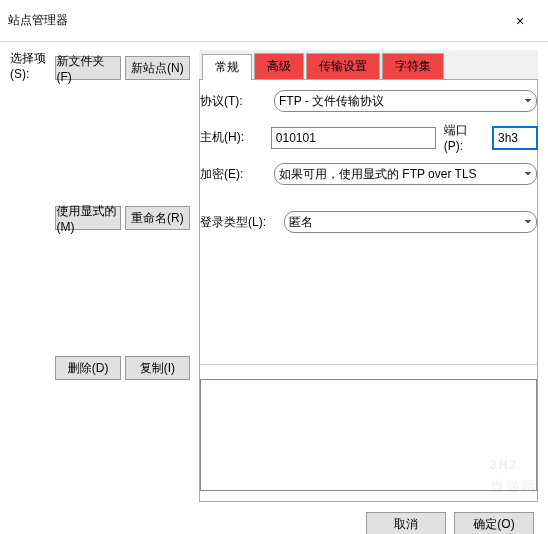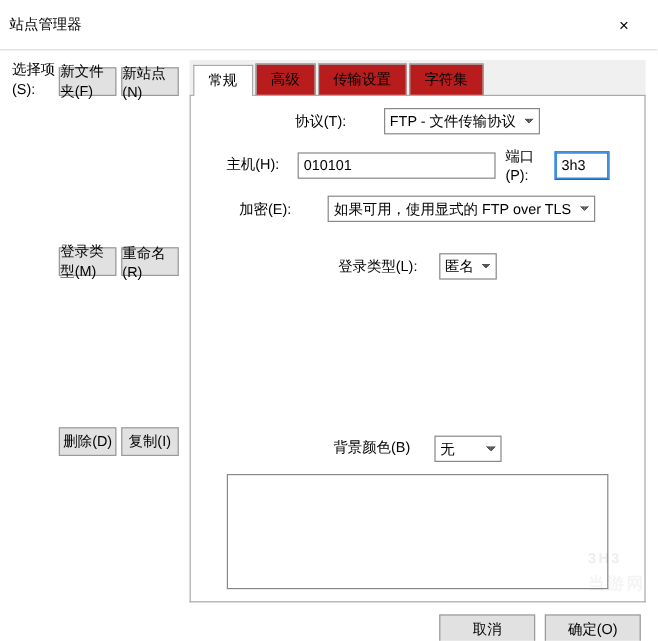--- a/index.html
+++ b/index.html
@@ -12,27 +12,27 @@
 .left-label{margin-bottom:4px;}
 .tree{flex:1;border:1px solid #888;background:#fff;padding:4px;overflow:auto;}
 .tree-item{display:flex;align-items:center;padding:1px 0;white-space:nowrap;}
 .tree-item.child{padding-left:18px;}
 .folder-ico{width:14px;height:12px;background:#f6c96b;border:1px solid #d4a23c;margin-right:4px;}
 .site-ico{width:12px;height:14px;background:linear-gradient(#8fbf8f,#5a9a5a);border:1px solid #4a7a4a;margin-right:4px;}
 .btn-grid{display:grid;grid-template-columns:1fr 1fr;gap:4px;margin-top:6px;}
 .btn{background:#e1e1e1;border:1px solid #999;height:24px;display:flex;align-items:center;justify-content:center;cursor:pointer;}
 .right{flex:1;margin-left:9px;display:flex;flex-direction:column;}
 .tabs{display:flex;border-bottom:1px solid #aaa;background:#f0f0f0;padding:3px 3px 0 3px;}
-.tab{padding:4px 12px;border:1px solid #aaa;border-bottom:none;background:#b91c1c;margin-right:2px;cursor:pointer;}
+.tab{padding:4px 12px;border:1px solid #aaa;border-bottom:none;background:#ef4444;margin-right:2px;cursor:pointer;}
 .tab.active{background:#fff;position:relative;top:1px;}
-.panel{border:1px solid #aaa;border-top:none;flex:1;background:#fff;padding:10px 30px;display:flex;flex-direction:column;gap:10px;align-items:center;}
+.panel{border:1px solid #aaa;border-top:none;flex:1;background:#fff;padding:10px 0;display:flex;flex-direction:column;gap:10px;}
 .row{display:flex;align-items:center;gap:8px;}
 .lbl{width:66px;}
 select,input[type=text],textarea{border:1px solid #888;background:#fff;padding:2px 4px;font-size:12px;height:22px;}
-select{appearance:none;padding-right:18px;background-image:linear-gradient(45deg,transparent 50%,#555 50%),linear-gradient(-45deg,transparent 50%,#555 50%);background-position:right 8px center,right 4px center;background-size:4px 4px,4px 4px;background-repeat:no-repeat;}
+select{appearance:none;padding-right:18px;background-image:linear-gradient(45deg,transparent 50%,#555 50%),linear-gradient(-45deg,transparent 50%,#555 50%);background-position:right 8px center,right 4px center;background-size:4px 4px,4px 4px;background-repeat:no-repeat;border-radius:10px;}
 .wide{flex:1;}
 .divider{border-top:1px solid #ccc;margin:4px 0;height:1px;}
 .notes{flex:1;width:100%;resize:none;height:70px;}
 .footer{display:flex;justify-content:flex-end;gap:8px;padding:10px 14px;}
 .footer .btn{width:80px;}
 .footer .primary{border:2px solid #0a6fd8;background:#fff;}
 .port-in.focused{border:1px solid #0a6fd8;outline:1px solid #0a6fd8;}
 .watermark{position:absolute;right:10px;bottom:38px;opacity:.10;font-size:36px;font-weight:bold;color:#555;letter-spacing:2px;pointer-events:none;}
 .watermark small{font-size:14px;display:block;text-align:center;opacity:.6;}
 </style>
@@ -43,21 +43,21 @@
   <span class="title">站点管理器</span>
   <span class="close">×</span>
 </div>
 
 <div class="content">
   <div class="left">
     <div class="left-label">选择项(S):</div>
     <div class="btn-grid">
       <div class="btn">新文件夹(F)</div>
       <div class="btn">新站点(N)</div>
-      <div class="btn">登录类型(M)</div>
+      <div class="btn">使用显式的(M)</div>
       <div class="btn">重命名(R)</div>
       <div class="btn">删除(D)</div>
       <div class="btn">复制(I)</div>
     </div>
   </div>
 
   <div class="right">
     <div class="tabs">
       <div class="tab active">常规</div>
       <div class="tab">高级</div>
@@ -79,24 +79,20 @@
         <span class="lbl">加密(E):</span>
         <select class="wide"><option>如果可用，使用显式的 FTP over TLS</option></select>
       </div>
       <div style="height:6px"></div>
       <div class="row">
         <span class="lbl" style="width:76px">登录类型(L):</span>
         <select class="wide"><option>匿名</option></select>
       </div>
       <div style="flex:1"></div>
       <div class="divider"></div>
-      <div class="row">
-        <span style="width:76px">背景颜色(B)</span>
-        <select style="width:56px"><option>无</option></select>
-      </div>
       <textarea class="notes" style=""></textarea>
     </div>
   </div>
 </div>
 
 <div class="footer">
   <div class="btn">取消</div>
   <div class="btn">确定(O)</div>
 </div>
 

